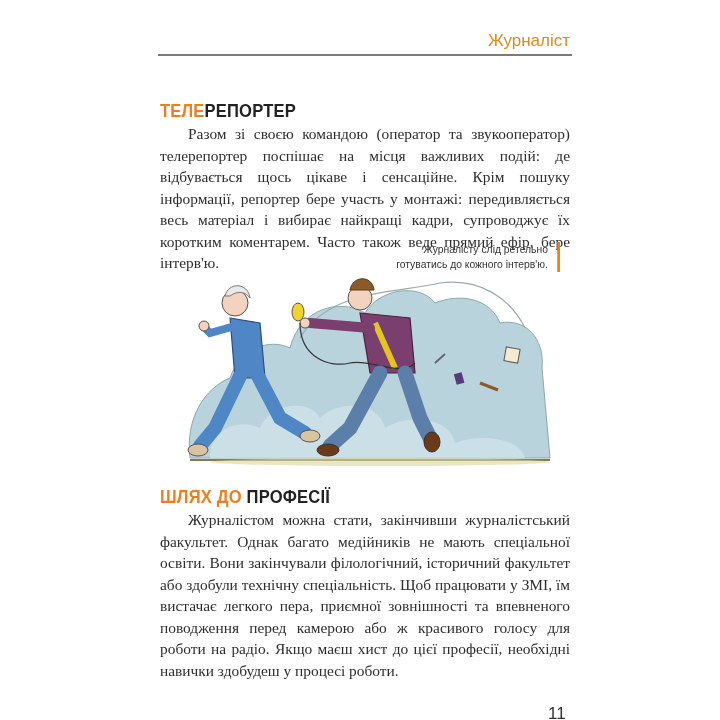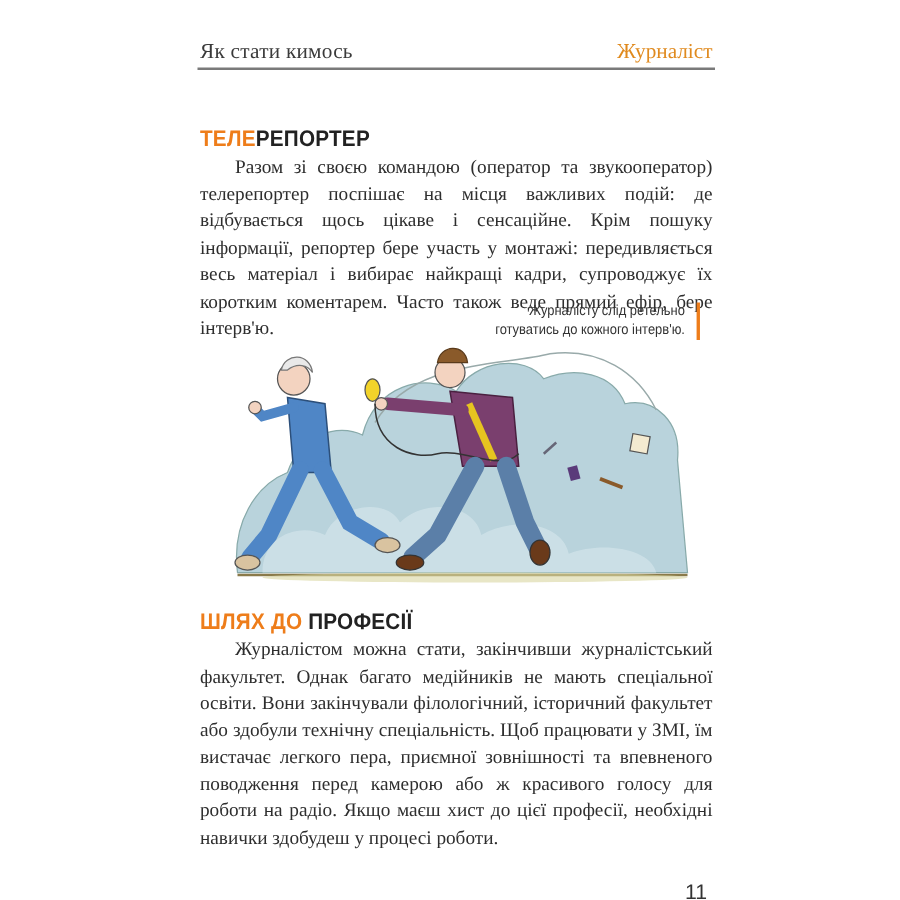--- a/index.html
+++ b/index.html
@@ -1,33 +1,32 @@
 <!DOCTYPE html>
 <html><head>
 <meta charset="utf-8">
 <style>
   html, body { margin:0; padding:0; }
   body { width:720px; height:720px; background:#ffffff; position:relative; overflow:hidden; font-family:"DejaVu Serif", serif; color:#2a2a2a; }
   .header { position:absolute; left:158px; top:26px; width:414px; height:28px; border-bottom:2px solid #7a7a7a; }
   .header .left { position:absolute; left:2px; bottom:3px; font-family:"Liberation Serif", serif; font-size:17px; color:#3a3a3a; letter-spacing:0.2px; }
-  .header .right { position:absolute; right:2px; bottom:3px; font-family:Liberation Serif, serif; font-size:17px; color:#e08a1e; }
+  .header .right { position:absolute; right:2px; bottom:3px; font-family:Liberation Sans, sans-serif; font-size:17px; color:#e08a1e; }
   .section-title { position:absolute; left:160px; font-family:"Liberation Sans", sans-serif; font-weight:bold; font-size:18px; letter-spacing:0.2px; transform:scaleX(0.92); transform-origin:left; }
   .section-title .accent { color:#ee7d1a; }
   .section-title .dark { color:#222; }
   .para { position:absolute; left:160px; width:410px; font-family:"Liberation Serif", serif; font-weight:normal; font-size:15.4px; line-height:21.5px; color:#2e2e2e; text-align:justify; }
   .para .indent { display:inline-block; width:28px; }
   .caption { position:absolute; right:160px; top:242px; text-align:right; font-family:"Liberation Sans", sans-serif; font-size:11.5px; line-height:15px; color:#333; padding-right:10px; border-right:3px solid #ee7d1a; transform:scaleX(0.9); transform-origin:right; }
   .illustration { position:absolute; left:180px; top:268px; width:380px; height:205px; }
   .page-number { position:absolute; left:548px; top:664px; font-family:Liberation Sans, sans-serif; font-size:17px; color:#333;margin-top:40px; }
 </style>
 </head>
 <body>
 
 <div class="header">
-  <span class="left">Як стати кимось</span>
   <span class="right">Журналіст</span>
 </div>
 
 <div class="section-title" style="top:101px;">
   <span class="accent">ТЕЛЕ</span><span class="dark">РЕПОРТЕР</span>
 </div>
 
 <div class="para" style="top:123px;"><span class="indent"></span><span>Разом зі своєю командою (оператор та звукооператор) телерепортер поспішає на місця важливих подій: де відбувається щось цікаве і сенсаційне. Крім пошуку інформації, репортер бере участь у монтажі: передивляється весь матеріал і вибирає найкращі кадри, супроводжує їх коротким коментарем. Часто також веде прямий ефір, бере інтерв'ю.</span></div>
 
 <div class="caption">

